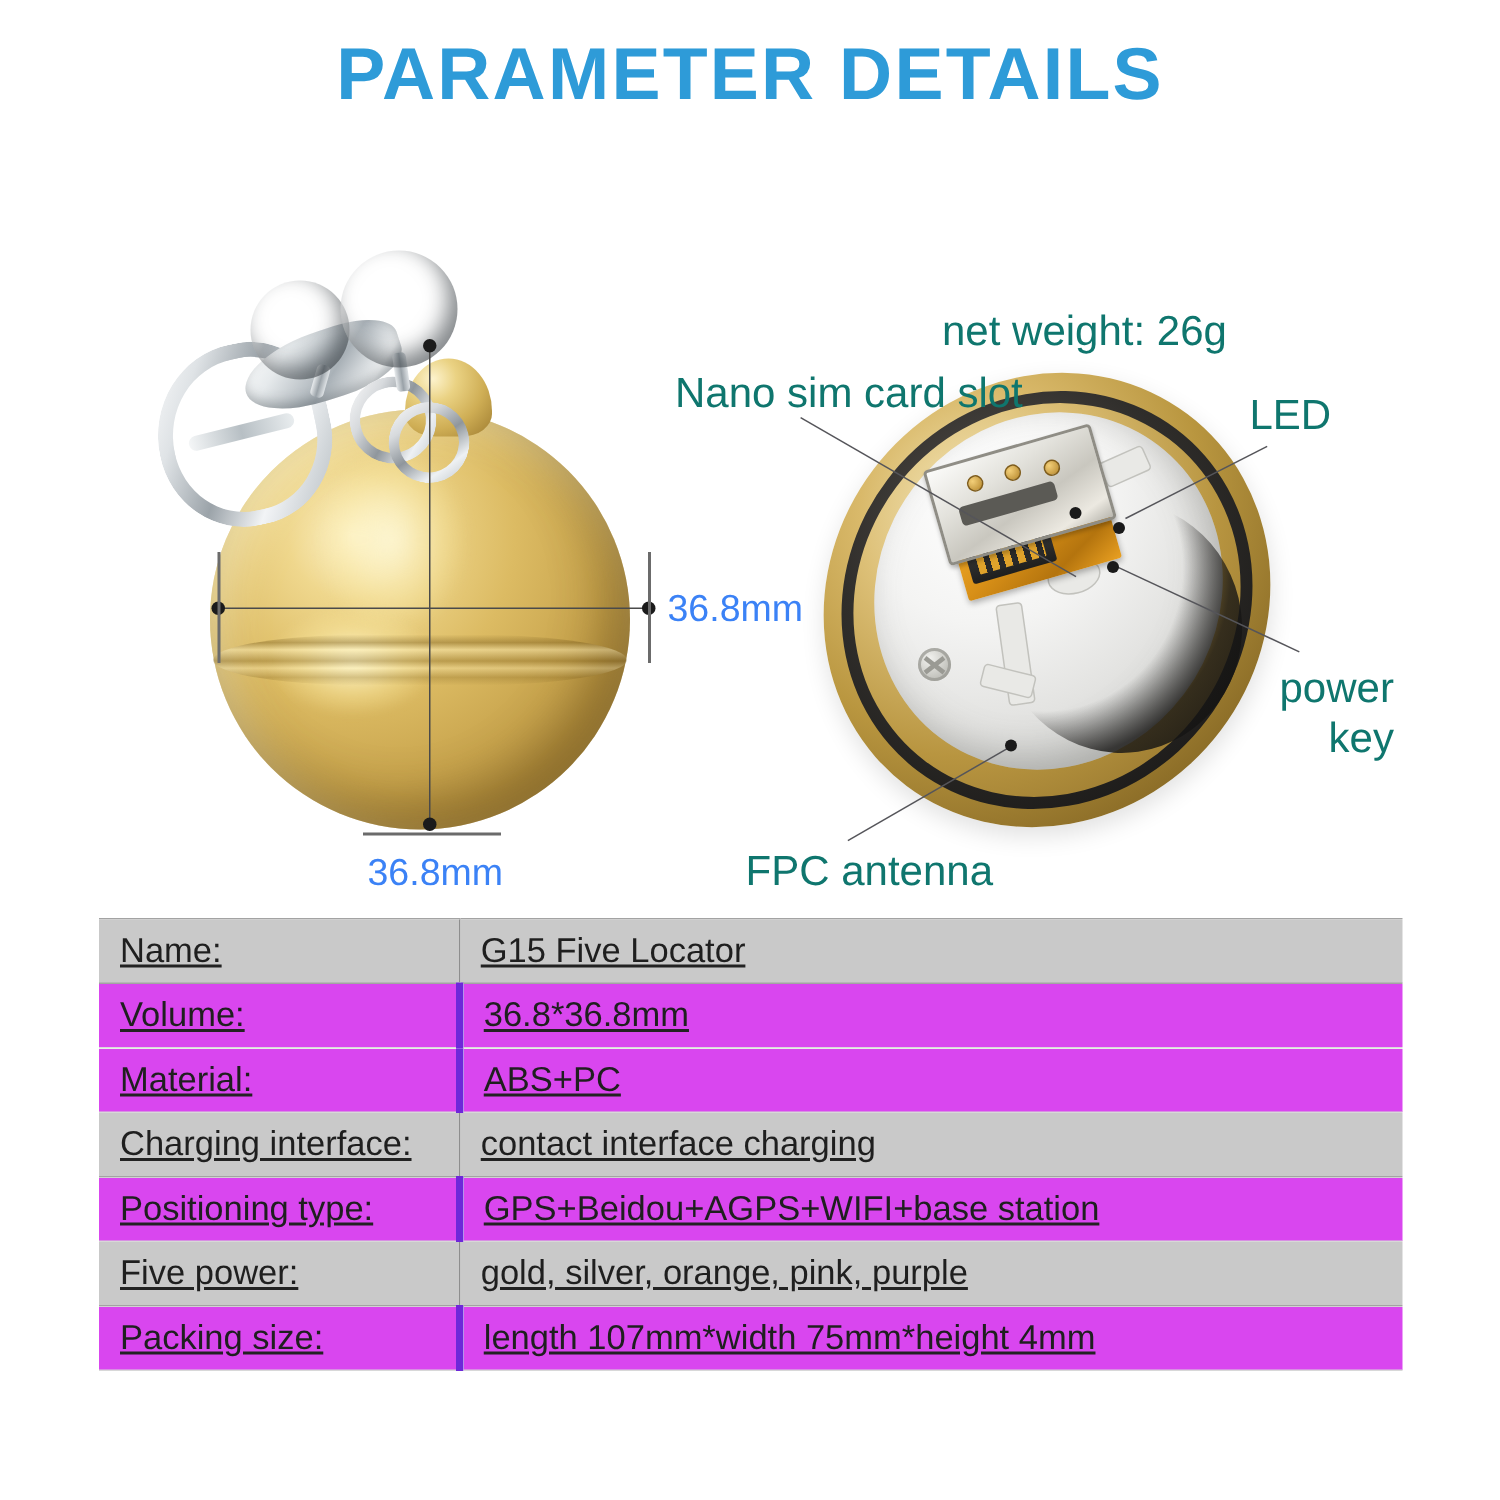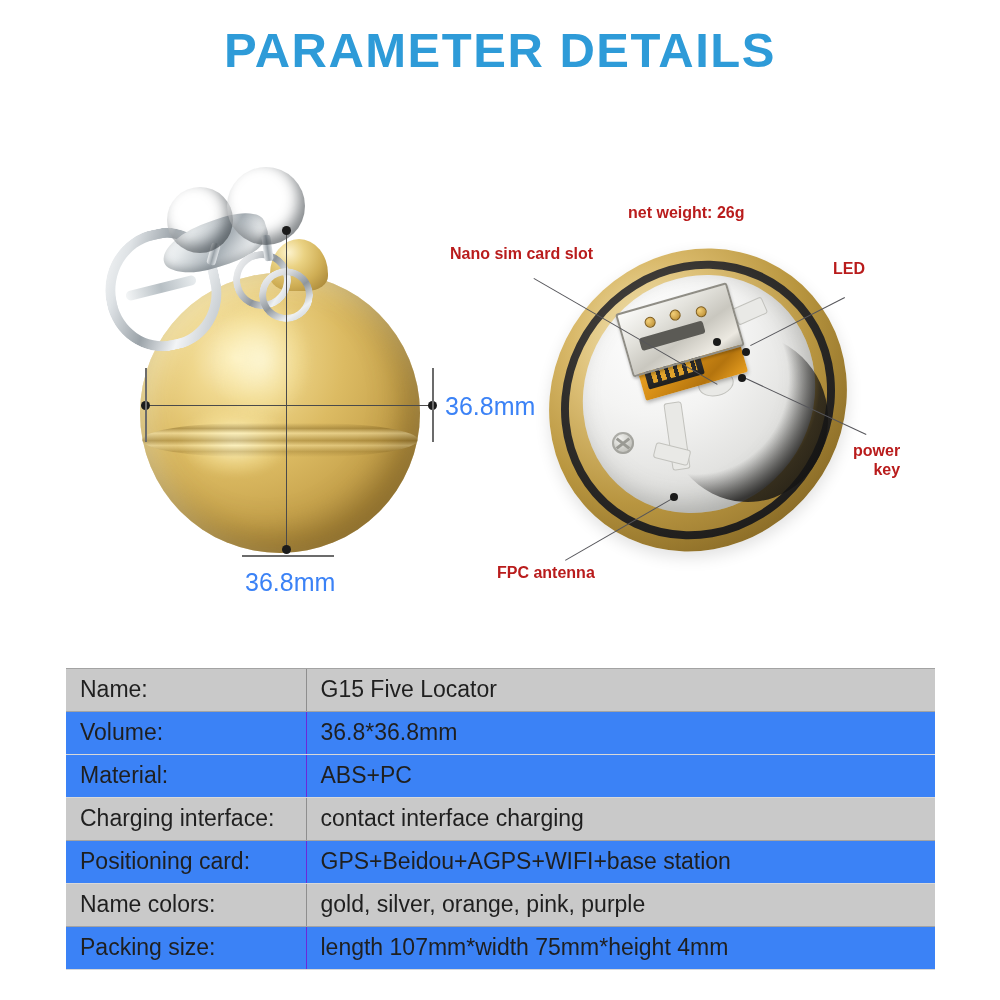--- a/index.html
+++ b/index.html
@@ -342,73 +342,73 @@
     content: "";
     position: absolute;
     background: #9a9a94;
   }
   .screw::before { left: 3px; top: 9.5px; width: 16px; height: 3px; transform: rotate(38deg); }
   .screw::after  { left: 3px; top: 9.5px; width: 16px; height: 3px; transform: rotate(-38deg); }
 
   
   .anno {
     position: absolute;
-    font-size: 16px;
-    color: #b91c1c;
+    font-size: 28px;
+    color: #0f766e;
     white-space: nowrap;
     line-height: 1.18;
-    font-weight: bold;
   }
   .leader {
     position: absolute;
     height: 0;
     border-top: 1.6px solid #55555a;
     transform-origin: 0 0;
   }
   .leader-dot {
     position: absolute;
     width: 8px;
     height: 8px;
     border-radius: 50%;
     background: #1a1a1a;
   }
 
   
   #spec-table {
     position: absolute;
     left: 66px;
-    top: 668px;
+    top: 612px;
     width: 869px;
     border-collapse: collapse;
     table-layout: fixed;
+    text-decoration: underline;
   }
   #spec-table td {
     font-size: 23px;
     color: #1f1f1f;
     padding: 7px 0 8px 14px;
     height: 26px;
     vertical-align: middle;
     white-space: nowrap;
     overflow: hidden;
   }
   #spec-table col.c-label { width: 240px; }
   #spec-table tr.shade td {
     background: #c9c9c9;
     border-top: 1px solid #a3a3a3;
     border-bottom: 1px solid #a3a3a3;
   }
   #spec-table tr.plain td {
-    background: #3b82f6;
+    background: #d946ef;
     border-top: 1px solid #d8d8d8;
     border-bottom: 1px solid #d8d8d8;
   }
   #spec-table td.val {
     border-left: 1px solid #8e8e8e;
   }
-  #spec-table tr.plain td.val { border-left: 1px solid #6d28d9; }
+  #spec-table tr.plain td.val { border-left: 5px solid #6d28d9; }
 </style>
 </head>
 <body>
 
 <div id="page-title">PARAMETER DETAILS</div>
 
 <div id="hero">
 
   <div id="bell-photo">
     <div class="bell-sphere"></div>
@@ -509,25 +509,25 @@
     </tr>
     <tr class="plain">
       <td>Material:</td>
       <td class="val">ABS+PC</td>
     </tr>
     <tr class="shade">
       <td>Charging interface:</td>
       <td class="val">contact interface charging</td>
     </tr>
     <tr class="plain">
-      <td>Positioning card:</td>
+      <td>Positioning type:</td>
       <td class="val">GPS+Beidou+AGPS+WIFI+base station</td>
     </tr>
     <tr class="shade">
-      <td>Name colors:</td>
+      <td>Five power:</td>
       <td class="val">gold, silver, orange, pink, purple</td>
     </tr>
     <tr class="plain">
       <td>Packing size:</td>
       <td class="val">length 107mm*width 75mm*height 4mm</td>
     </tr>
   </tbody>
 </table>
 
 </body></html>

